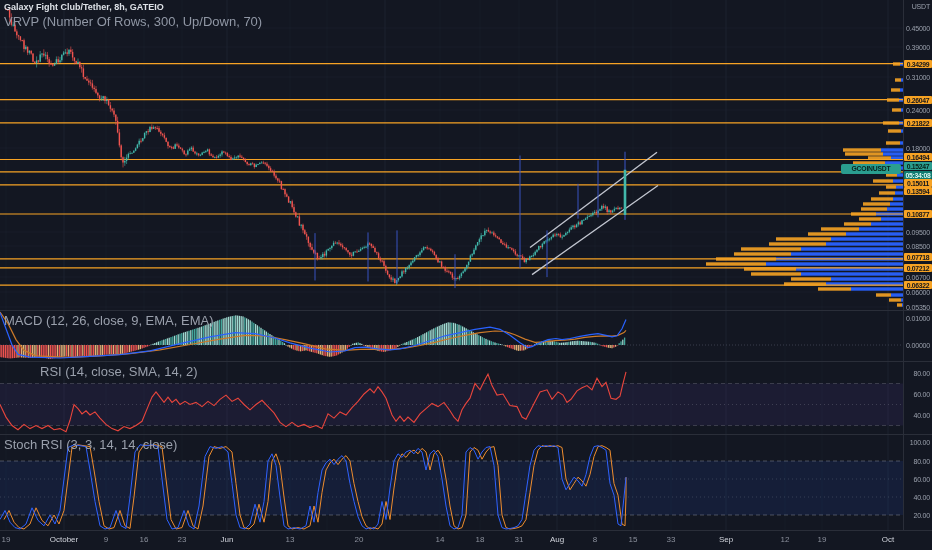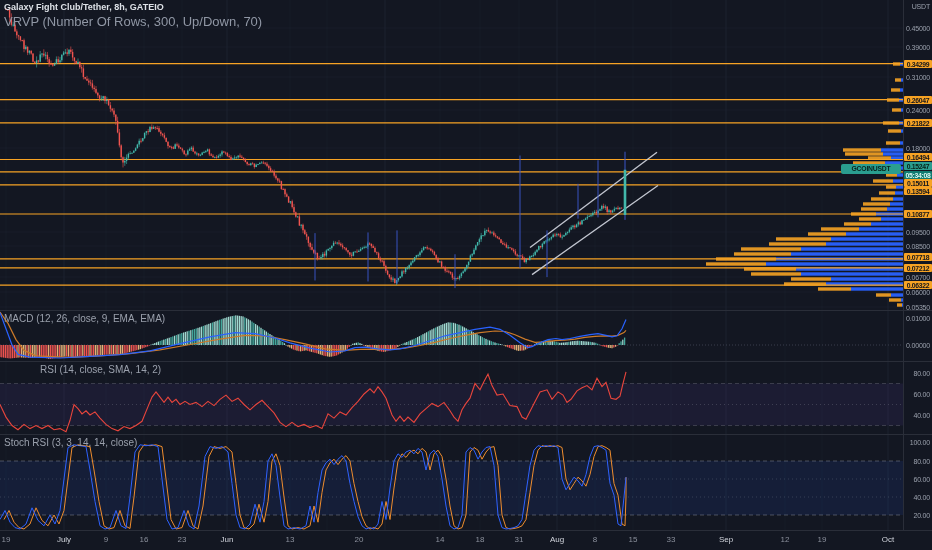--- a/index.html
+++ b/index.html
@@ -2,21 +2,21 @@
 <html><head>
 <meta charset="utf-8">
 <style>
   html,body{margin:0;padding:0;background:#0d1017;}
   .app{position:relative;width:932px;height:550px;background:#131722;overflow:hidden;
        font-family:"Liberation Sans",sans-serif;}
   #chart-svg{position:absolute;left:0;top:0;}
   .legend{position:absolute;z-index:6;pointer-events:none;line-height:1.3;}
   .l1{font-size:9px;font-weight:700;color:#dde1e7;}
   .l2{font-size:13px;color:#9097a5;}
-  .ind-legend{position:absolute;z-index:6;font-size:10px;color:#9aa0ac;}
+  .ind-legend{position:absolute;z-index:6;font-size:13px;color:#9aa0ac;}
   #price-axis{position:absolute;left:904px;top:0;width:28px;height:530px;z-index:5;}
   #time-axis{position:absolute;left:0;top:531px;width:903px;height:19px;z-index:5;}
   .tick{position:absolute;right:2px;font-size:7px;color:#9aa0ac;transform:translateY(-50%);
         letter-spacing:-0.2px;white-space:nowrap;}
   .lvl{position:absolute;left:0;width:28px;background:#f7a324;color:#14161c;font-size:6.8px;
        font-weight:700;text-align:center;border-radius:1px;transform:translateY(-50%);
        padding:0.5px 0;letter-spacing:-0.3px;}
   .cur{position:absolute;left:0;width:28px;background:#2a9d8f;color:#062019;font-size:6.8px;
        font-weight:700;text-align:center;border-radius:1px;transform:translateY(-50%);
        padding:0.5px 0;letter-spacing:-0.3px;}
@@ -1287,21 +1287,21 @@
       <div class="lvl" style="top: 183px;">0.15011</div>
       <div class="lvl" style="top: 191px;">0.13594</div>
       <div class="lvl" style="top: 214px;">0.10877</div>
       <div class="lvl" style="top: 257px;">0.07718</div>
       <div class="lvl" style="top: 268px;">0.07212</div>
       <div class="lvl" style="top: 285px;">0.06322</div>
     </div>
 
   <div id="time-axis">
       <span class="tt" style="left: 6px;">19</span>
-      <span class="tt mo" style="left: 64px;">July</span>
+      <span class="tt mo" style="left: 64px;">October</span>
       <span class="tt" style="left: 106px;">9</span>
       <span class="tt" style="left: 144px;">16</span>
       <span class="tt" style="left: 182px;">23</span>
       <span class="tt mo" style="left: 227px;">Jun</span>
       <span class="tt" style="left: 290px;">13</span>
       <span class="tt" style="left: 327px; margin-left: 32px;">20</span>
       <span class="tt mo" style="left: 385px; margin-top: 40px;">Jul</span>
       <span class="tt" style="left: 440px;">14</span>
       <span class="tt" style="left: 480px;">18</span>
       <span class="tt" style="left: 519px;">31</span>

